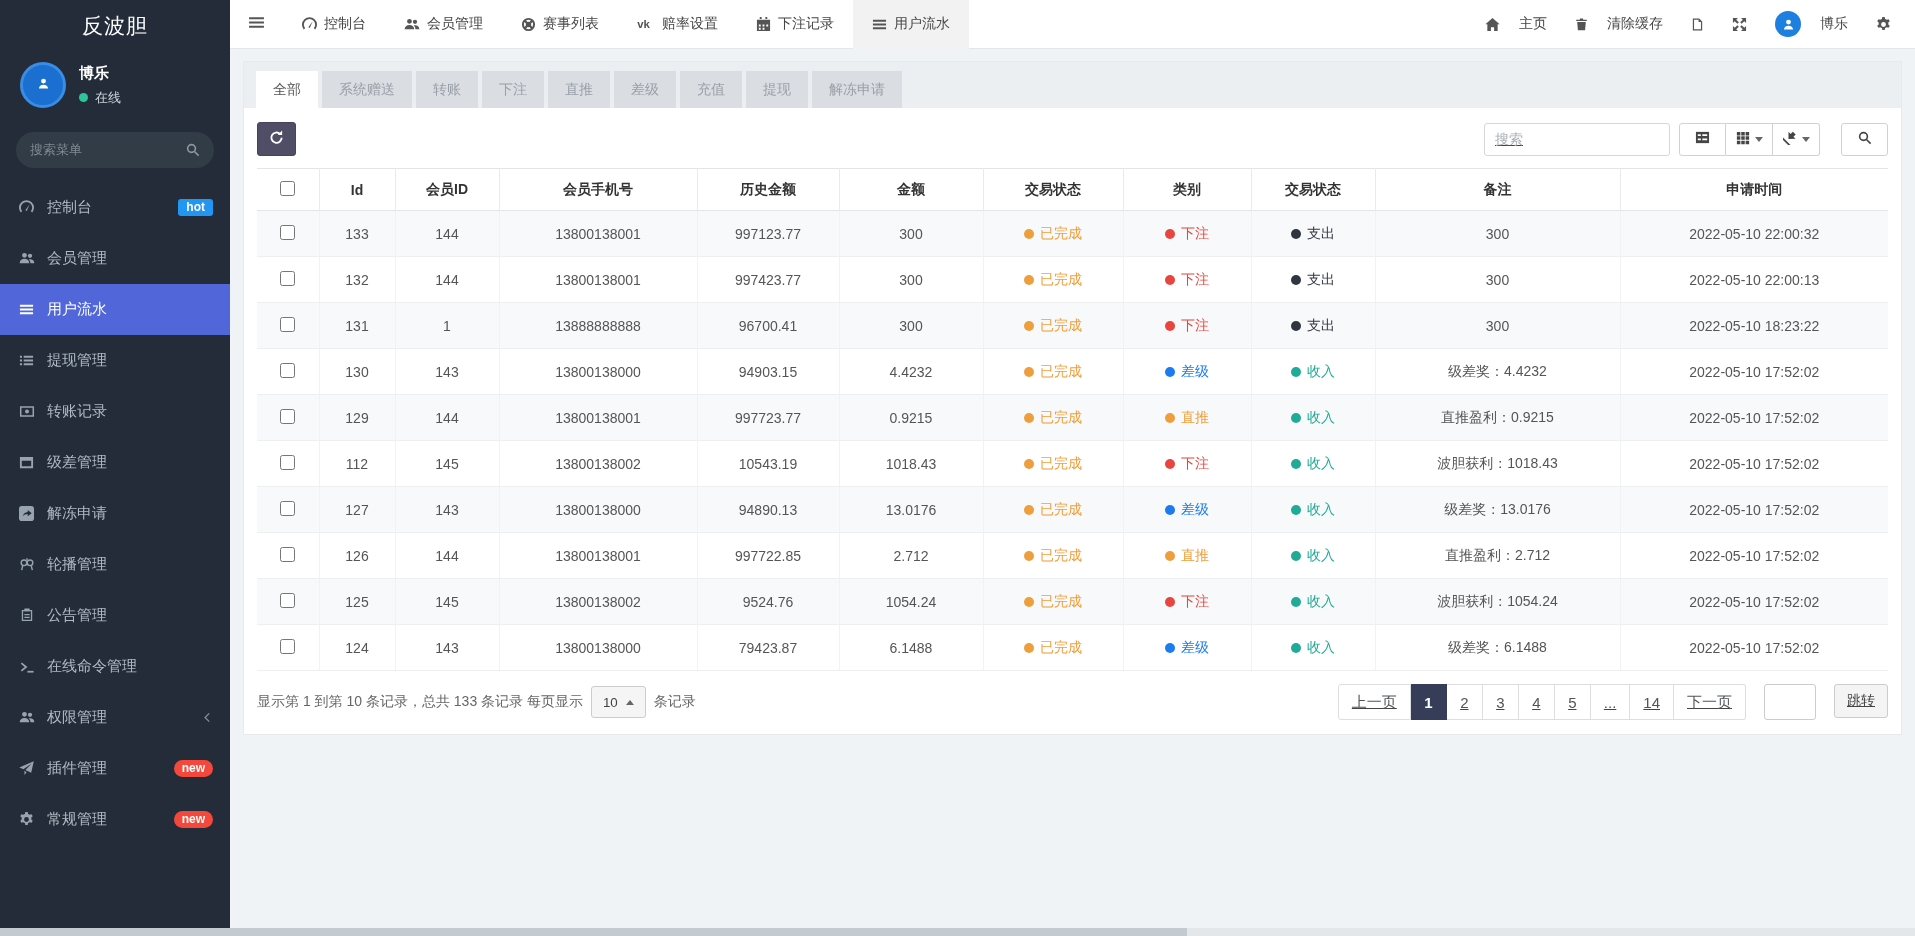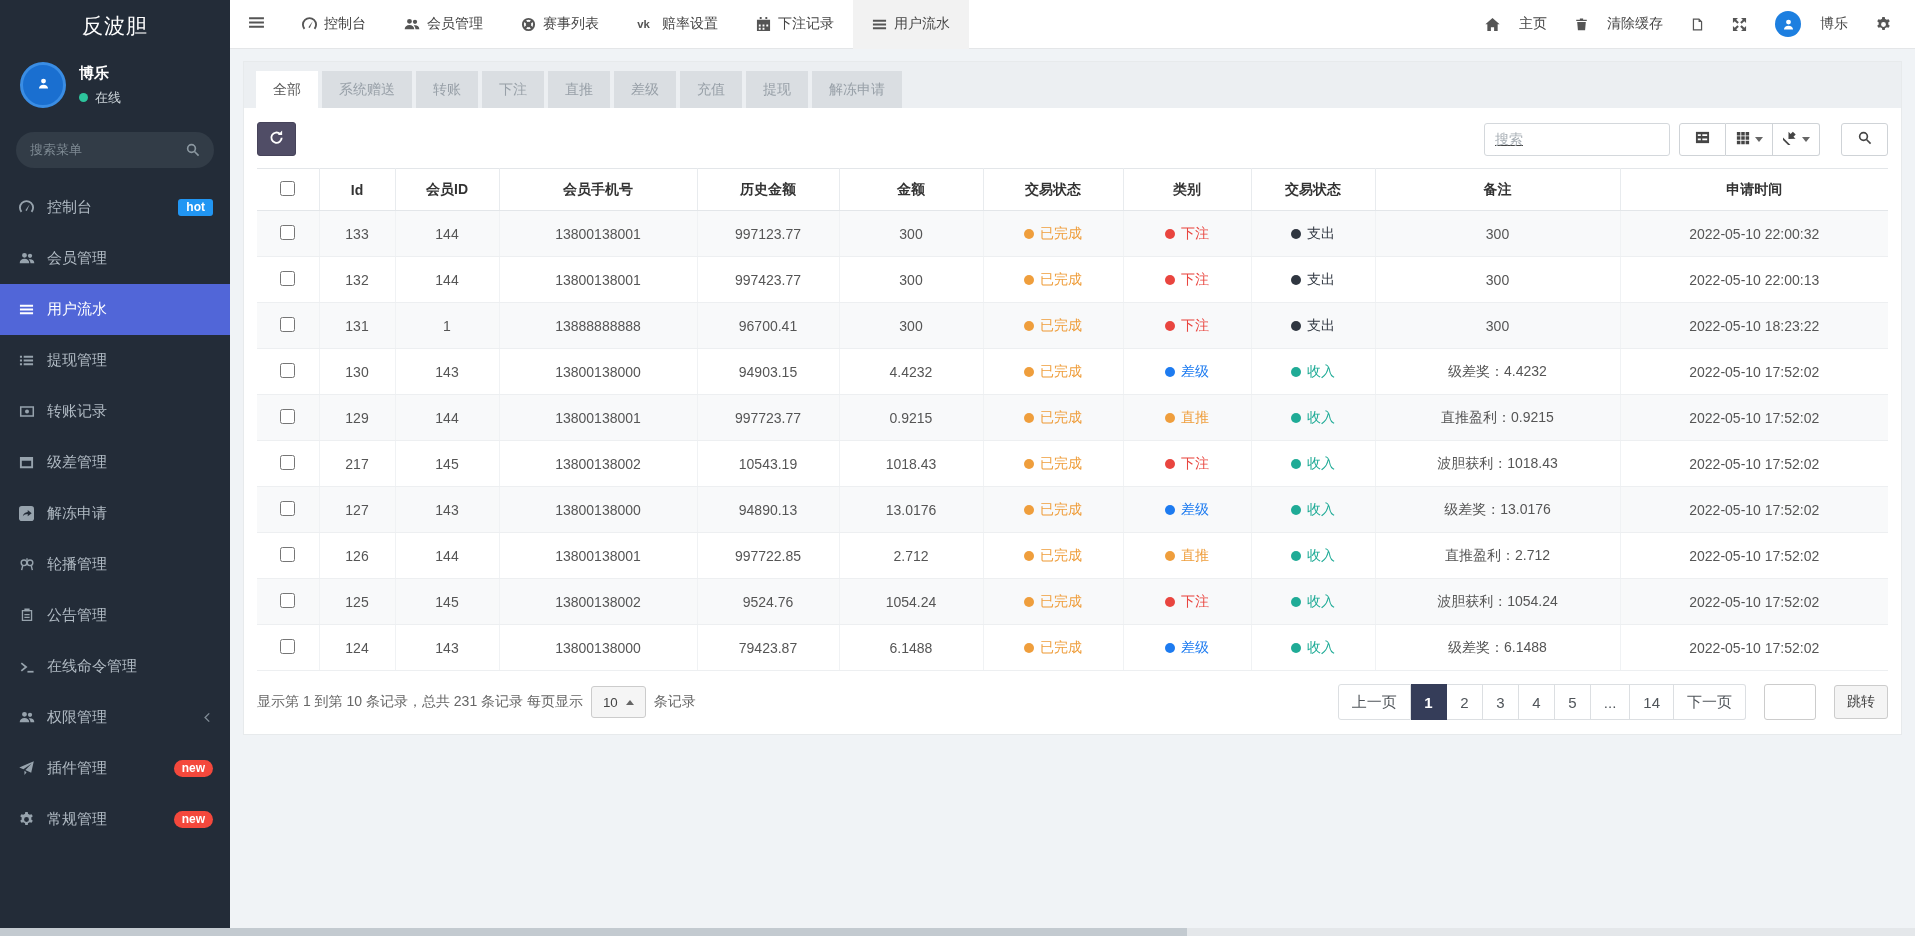--- a/index.html
+++ b/index.html
@@ -68,21 +68,21 @@
   .col-phone { width:198px; } .col-hist { width:142px; } .col-amt { width:144px; }
   .col-st { width:140px; } .col-cat { width:128px; } .col-flow { width:124px; }
   .col-remark { width:245px; }
   .dot { width:10px; height:10px; border-radius:50%; display:inline-block; margin-right:6px; vertical-align:-1px; }
   input[type=checkbox] { width:15px; height:15px; cursor:pointer; }
 
   
   .pag-row { display:flex; align-items:center; justify-content:space-between; margin-top:13px; padding-bottom:4px; }
   .pag-info { color:#666; font-size:14px; display:flex; align-items:center; gap:8px; }
   .pagesize-btn { height:32px; padding:0 11px; background:#f5f5f5; border:1px solid #ccc; border-radius:3px; display:flex; align-items:center; gap:8px; color:#444; cursor:pointer; }
-  .pager-zone { display:flex; align-items:center; gap:18px; }
+  .pager-zone { display:flex; align-items:flex-start; gap:18px;text-decoration:underline; }
   .pager { display:flex; }
   .p-btn { min-width:36px; height:36px; padding:0 13px; background:#fff; border:1px solid #dcdfe2; display:flex; align-items:center; justify-content:center; color:#50555a; font-size:15px; cursor:pointer; }
   .pager .p-btn + .p-btn { border-left:none; }
   .pager .p-btn:first-child { border-radius:3px 0 0 3px; }
   .pager .p-btn:last-child { border-radius:0 3px 3px 0; }
   .p-btn.active { background:#353d59; border-color:#353d59; color:#fff; font-weight:bold; }
   .jump-input { width:52px; height:36px; border:1px solid #ccc; border-radius:3px; padding:0 6px; font-size:14px; }
   .jump-btn { height:34px; padding:0 12px; background:#f4f4f4; border:1px solid #ccc; border-radius:3px; color:#444; font-size:14px; cursor:pointer; }
 
   .hscrollbar { position:absolute; left:0; bottom:0; width:1915px; height:8px; background:#e4e7ea; }
@@ -496,21 +496,21 @@
     <td>997723.77</td>
     <td>0.9215</td>
     <td><span class="dot" style="background: rgb(239, 158, 60);"></span><span class="st" style="color: rgb(239, 158, 60);">已完成</span></td>
     <td><span class="dot" style="background: rgb(239, 158, 60);"></span><span class="st" style="color: rgb(239, 158, 60);">直推</span></td>
     <td><span class="dot" style="background: rgb(31, 171, 150);"></span><span class="st" style="color: rgb(31, 171, 150);">收入</span></td>
     <td>直推盈利：0.9215</td>
     <td>2022-05-10 17:52:02</td>
   </tr>
                 <tr>
     <td><input type="checkbox" style=""></td>
-    <td>217</td>
+    <td>112</td>
     <td>145</td>
     <td>13800138002</td>
     <td>10543.19</td>
     <td>1018.43</td>
     <td><span class="dot" style="background: rgb(239, 158, 60);"></span><span class="st" style="color: rgb(239, 158, 60);">已完成</span></td>
     <td><span class="dot" style="background: rgb(233, 69, 63);"></span><span class="st" style="color: rgb(233, 69, 63);">下注</span></td>
     <td><span class="dot" style="background: rgb(31, 171, 150);"></span><span class="st" style="color: rgb(31, 171, 150);">收入</span></td>
     <td>波胆获利：1018.43</td>
     <td>2022-05-10 17:52:02</td>
   </tr>
@@ -564,21 +564,21 @@
     <td><span class="dot" style="background: rgb(29, 123, 240);"></span><span class="st" style="color: rgb(29, 123, 240);">差级</span></td>
     <td><span class="dot" style="background: rgb(31, 171, 150);"></span><span class="st" style="color: rgb(31, 171, 150);">收入</span></td>
     <td>级差奖：6.1488</td>
     <td>2022-05-10 17:52:02</td>
   </tr>
               </tbody>
           </table>
 
           <div class="pag-row">
             <div class="pag-info">
-              <span>显示第 1 到第 10 条记录，总共 231 条记录 每页显示</span>
+              <span>显示第 1 到第 10 条记录，总共 133 条记录 每页显示</span>
               <button class="pagesize-btn">
                   <span>10</span>
                   <span class="caret-up"></span>
                 </button>
               <span>条记录</span>
             </div>
             <div class="pager-zone">
               <div class="pager" id="pager">
                   <button class="p-btn">上一页</button>
                   <button class="p-btn active">1</button>

